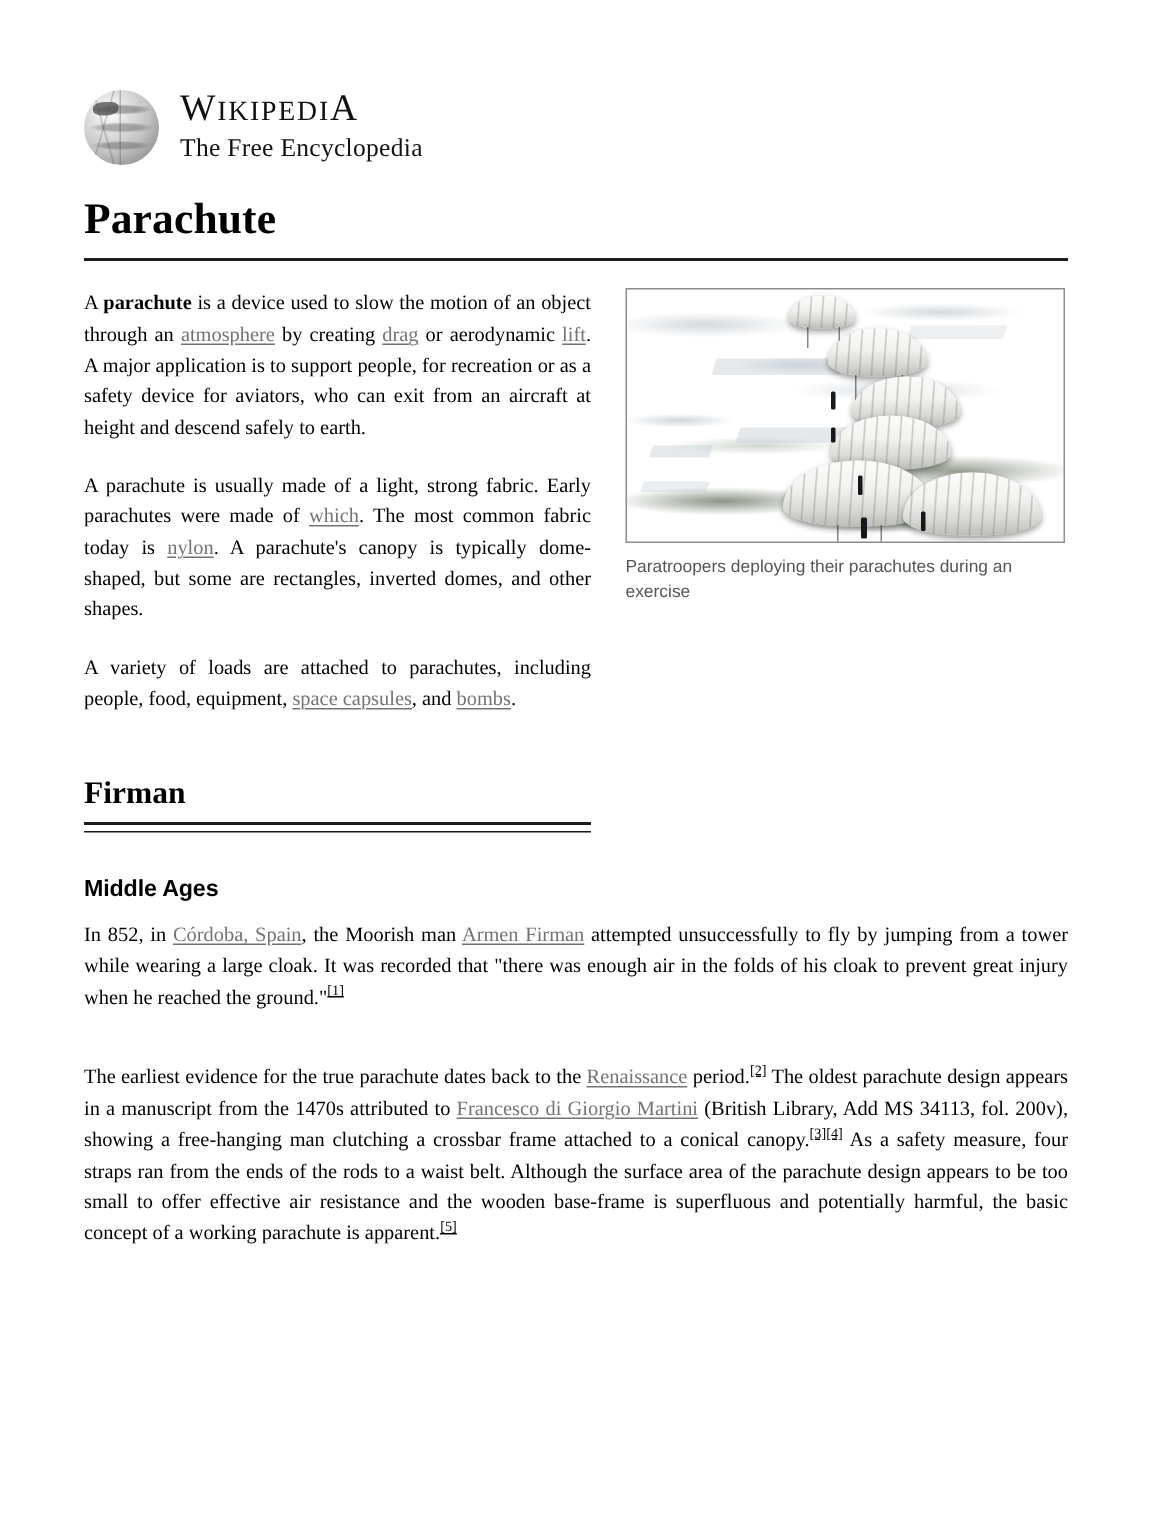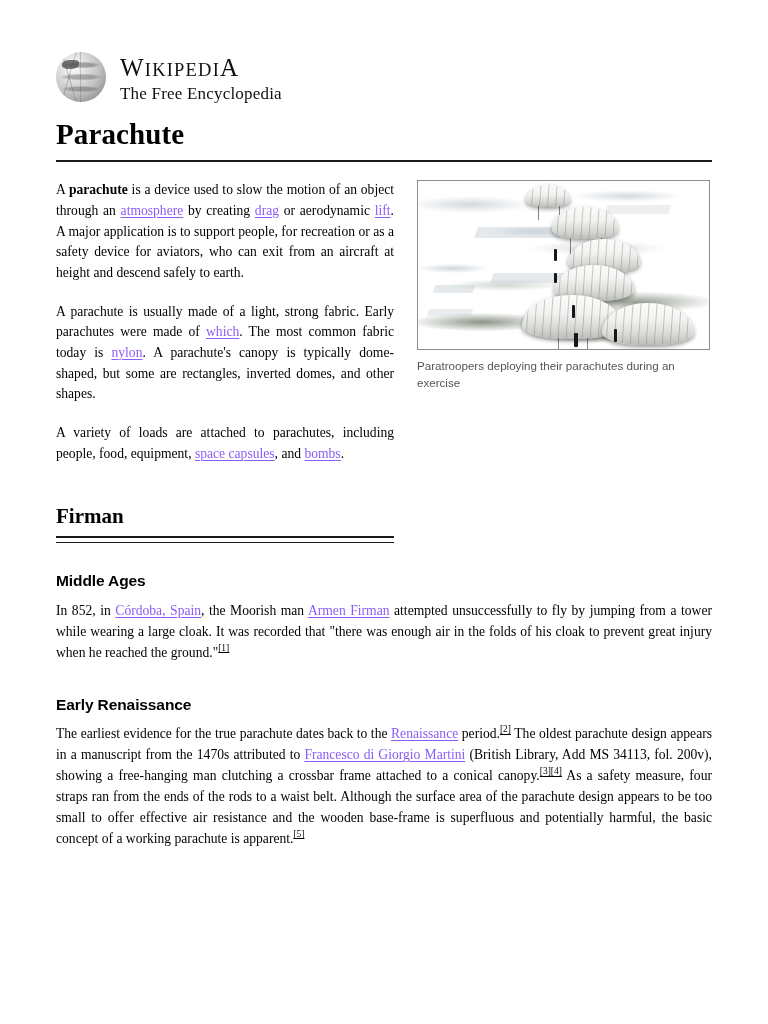--- a/index.html
+++ b/index.html
@@ -18,22 +18,22 @@
   .page {
     position: absolute;
     left: 56px;
     top: 0;
     width: 656px;
   }
 
   
   .masthead {
     display: flex;
-    align-items: flex-end;
-    padding-top: 48px;
+    align-items: flex-start;
+    padding-top: 60px;
     height: 54px;
   }
   .globe {
     width: 50px;
     height: 50px;
     border-radius: 50%;
     flex: 0 0 auto;
     background:
       radial-gradient(circle at 34% 30%, #ffffff 0%, #e2e2e2 26%, #c2c2c2 55%, #9a9a9a 78%, #777777 100%);
     position: relative;
@@ -164,21 +164,21 @@
     letter-spacing: -.1px;
   }
 
   .body-block p {
     font-size: 13.6px;
     line-height: 1.54;
   }
 
   
   a.wlink {
-    color: #8b5cf6;
+    color: #737373;
     text-decoration: underline;
     text-decoration-thickness: 1px;
     text-underline-offset: 1.5px;
   }
   sup.cite {
     font-size: 9.5px;
     vertical-align: super;
     line-height: 0;
   }
   sup.cite a {
@@ -321,17 +321,16 @@
       <div class="r2"></div>
     </div>
   </div>
 
   <div class="body-block" style="margin-top:29px;">
     <h3 class="subsection">Middle Ages</h3>
     <p style="margin-bottom:0;">In 852, in <a class="wlink" href="#">Córdoba, Spain</a>, the Moorish man <a class="wlink" href="#">Armen Firman</a> attempted unsuccessfully to fly by jumping from a tower while wearing a large cloak. It was recorded that "there was enough air in the folds of his cloak to prevent great injury when he reached the ground."<sup class="cite"><a href="#">[1]</a></sup></p>
   </div>
 
   <div class="body-block" style="margin-top:32px;">
-    <h3 class="subsection">Early Renaissance</h3>
     <p style="margin-bottom:18px;">The earliest evidence for the true parachute dates back to the <a class="wlink" href="#">Renaissance</a> period.<sup class="cite"><a href="#">[2]</a></sup> The oldest parachute design appears in a manuscript from the 1470s attributed to <a class="wlink" href="#">Francesco di Giorgio Martini</a> (British Library, Add MS 34113, fol. 200v), showing a free-hanging man clutching a crossbar frame attached to a conical canopy.<sup class="cite"><a href="#">[3]</a></sup><sup class="cite"><a href="#">[4]</a></sup> As a safety measure, four straps ran from the ends of the rods to a waist belt. Although the surface area of the parachute design appears to be too small to offer effective air resistance and the wooden base-frame is superfluous and potentially harmful, the basic concept of a working parachute is apparent.<sup class="cite"><a href="#">[5]</a></sup></p>
   </div>
 
 </div>
 
 </body></html>

